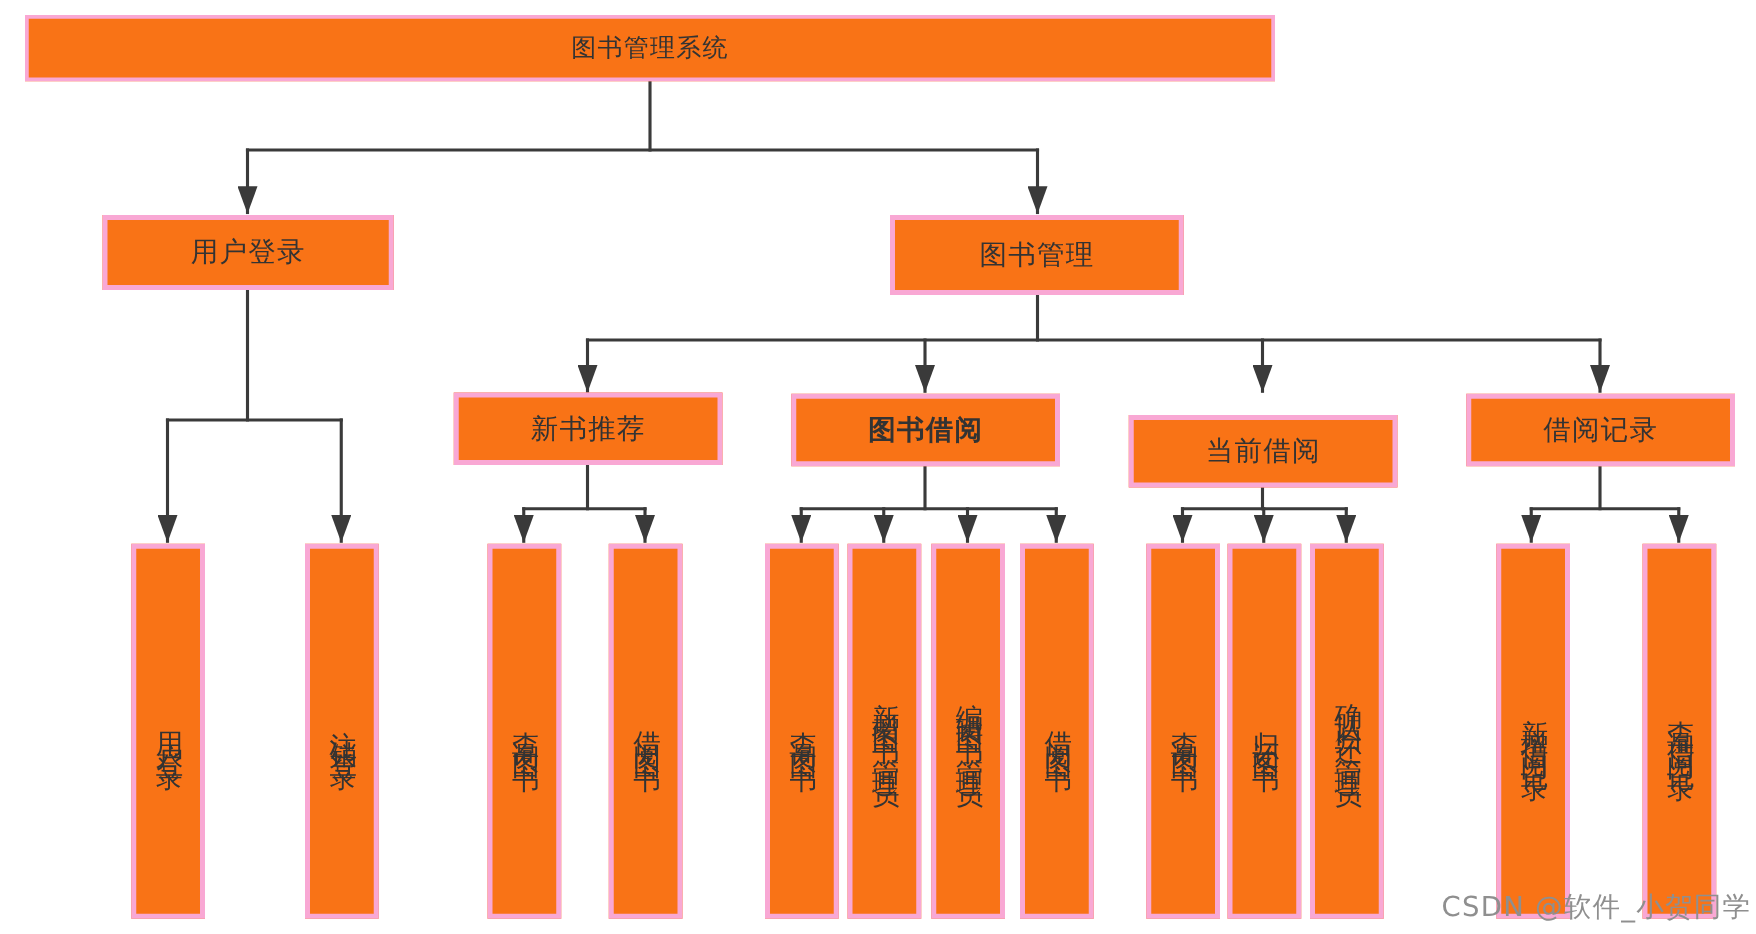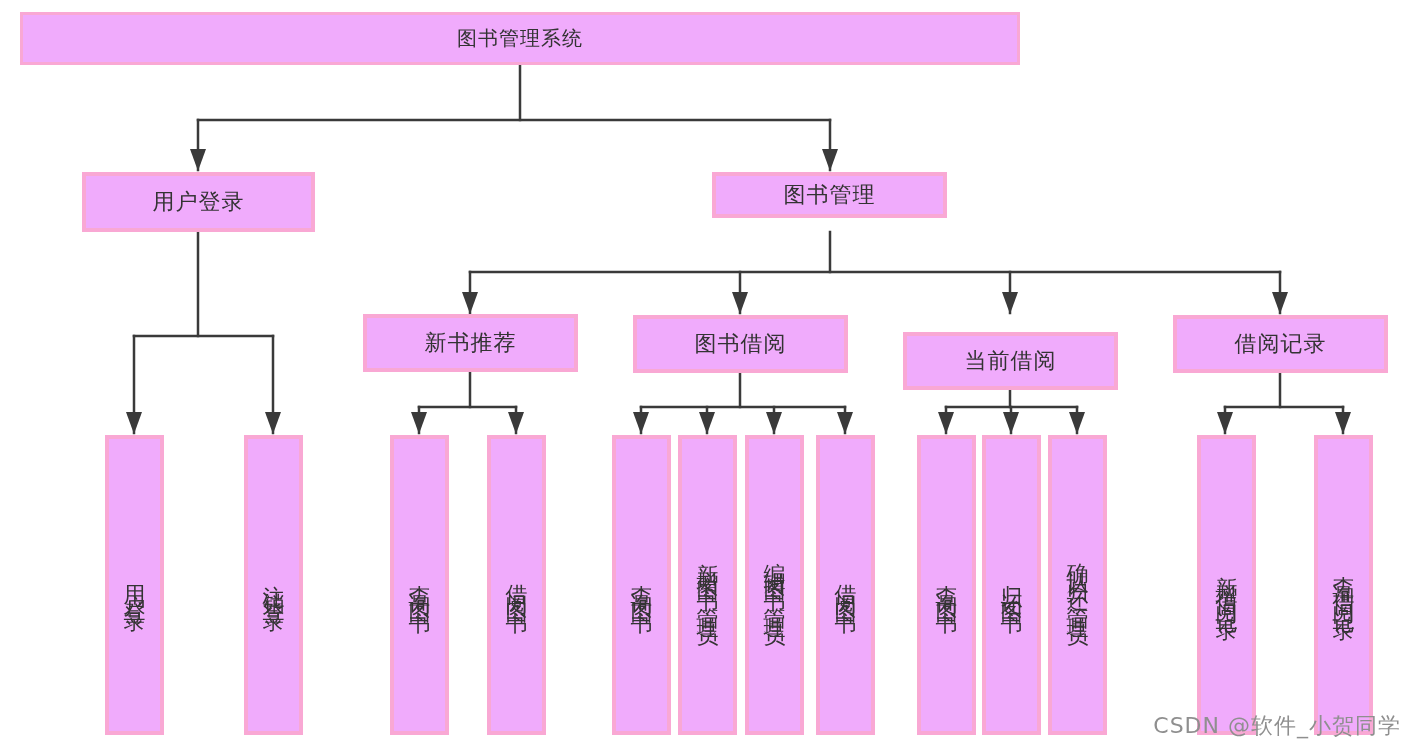--- a/index.html
+++ b/index.html
@@ -2,21 +2,21 @@
 <html><head>
 <meta charset="utf-8">
 <style>
   html,body{margin:0;padding:0;background:#ffffff;}
   .canvas{
     position:relative;width:1405px;height:747px;background:#ffffff;overflow:hidden;
     font-family:"DejaVu Sans","Liberation Sans",sans-serif;color:#333333;
   }
   .connector-layer{position:absolute;left:0;top:0;width:1405px;height:747px;}
   .node{
-    position:absolute;box-sizing:border-box;background:#f0abfc;
+    position:absolute;box-sizing:border-box;background:#f97316;
     border:4px solid #f9a8d4;display:flex;align-items:center;justify-content:center;
     text-align:center;
   }
   .node.root{border-width:3px;font-size:20px;letter-spacing:1px;}
   .node.lvl{font-size:22px;letter-spacing:1px;}
   .node.leaf{width:59px;height:300px;top:435px;}
   .vtext{
     writing-mode:vertical-rl;text-orientation:mixed;
     font-size:22px;line-height:1;letter-spacing:9px;white-space:nowrap;
   }
@@ -80,28 +80,28 @@
     </g>
   </svg>
 
   <div class="node root" style="left:20px;top:12px;width:1000px;height:53px;">
     <span>图书管理系统</span>
   </div>
 
   <div class="node lvl" style="left:82px;top:172px;width:233px;height:60px;">
     <span>用户登录</span>
   </div>
-  <div class="node lvl" style="left:712px;top:172px;width:235px;height:46px;">
+  <div class="node lvl" style="left:712px;top:172px;width:235px;height:64px;">
     <span>图书管理</span>
   </div>
 
   <div class="node lvl" style="left:363px;top:314px;width:215px;height:58px;">
     <span>新书推荐</span>
   </div>
-  <div class="node lvl" style="left:633px;top:315px;width:215px;height:58px;">
+  <div class="node lvl" style="left:633px;top:315px;width:215px;height:58px;font-weight:bold;">
     <span>图书借阅</span>
   </div>
   <div class="node lvl" style="left:903px;top:315px;width:215px;height:58px;margin-top:17px;">
     <span>当前借阅</span>
   </div>
   <div class="node lvl" style="left:1173px;top:315px;width:215px;height:58px;">
     <span>借阅记录</span>
   </div>
 
   <div class="node leaf" style="left:105px;">

